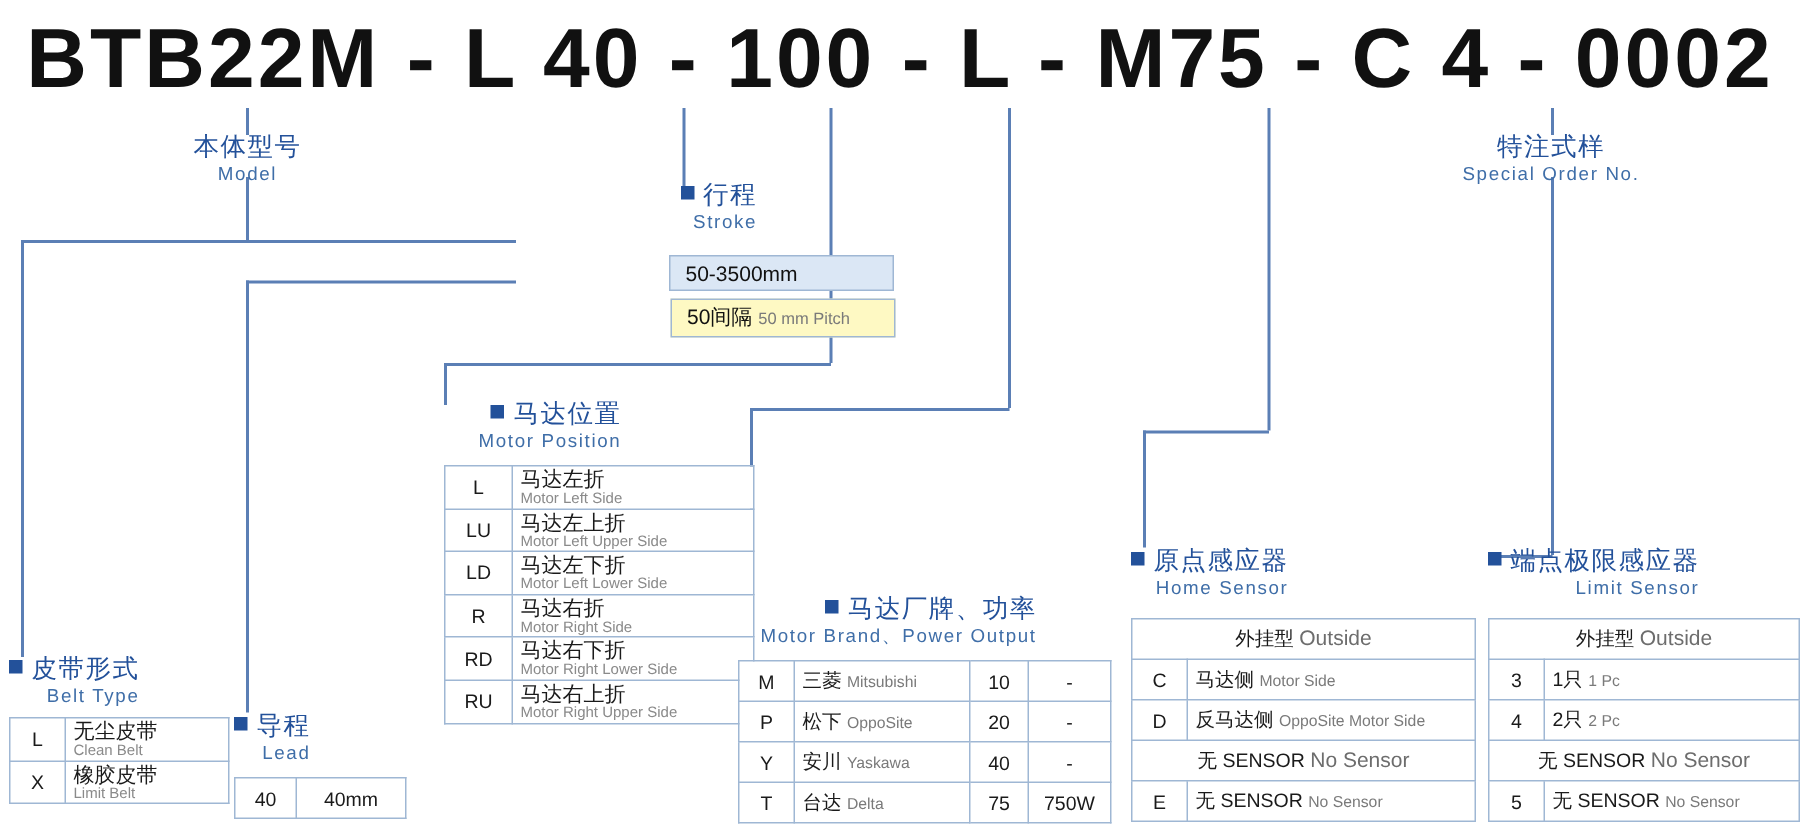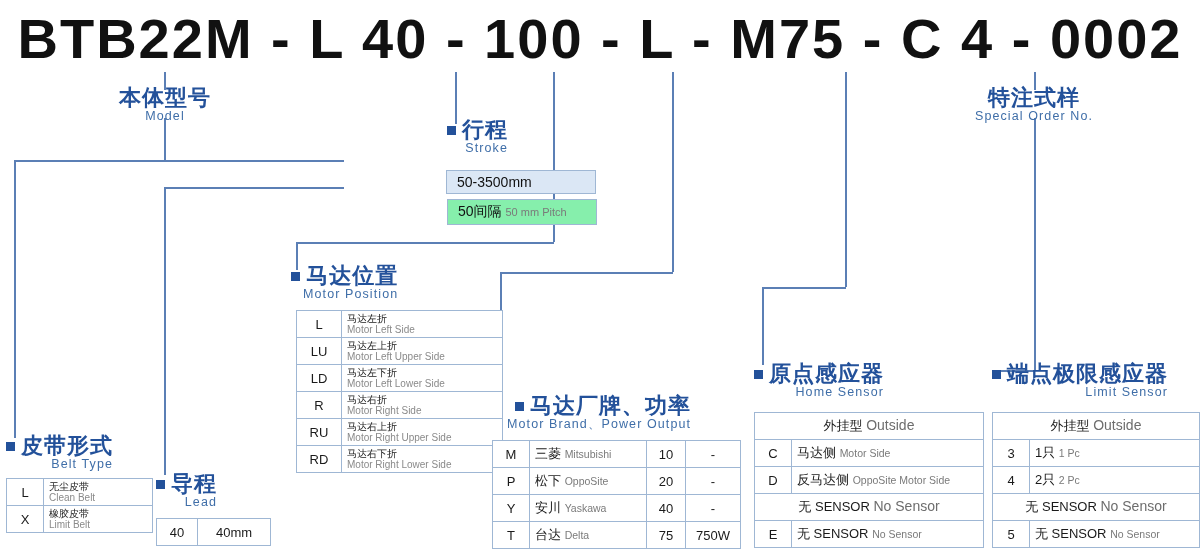--- a/index.html
+++ b/index.html
@@ -21,21 +21,21 @@
   }
 
   
   .ln{position:absolute;background:#5b7fb5;}
   .lnh{height:1.5px;}
   .lnv{width:1.5px;}
 
   
   .title-blk{position:absolute;text-align:right;}
   .title-cn{
-    font-size:22px;font-weight:700;color:#23519a;
+    font-size:17px;font-weight:400;color:#23519a;
     letter-spacing:1px;line-height:20px;white-space:nowrap;
   }
   .title-en{
     font-size:12.5px;color:#3f6ea8;letter-spacing:1.1px;
     line-height:16px;white-space:nowrap;
   }
   .sq{
     display:inline-block;width:9px;height:9px;background:#23519a;
     margin-right:6px;vertical-align:2px;
   }
@@ -53,36 +53,36 @@
     white-space:nowrap;
     vertical-align:middle;
   }
   td.key{
     text-align:center;font-size:15px;font-weight:400;
     background:#ffffff;width:26px;
   }
   td.cn{font-size:14px;}
   td.cn .en{font-size:10.5px;color:#7a7a7a;}
   td.two-line{line-height:1.15;padding-top:2px;padding-bottom:2px;}
-  td.two-line .cn2{font-size:10px;display:block;}
+  td.two-line .cn2{font-size:14px;display:block;}
   td.two-line .en2{font-size:10px;color:#8a8a8a;display:block;}
   td.band{
     background:#dbe7f5;text-align:center;font-size:13.5px;color:#1a1a1a;
   }
   td.band .en{font-size:14px;color:#6d6d6d;}
   td.num{text-align:center;width:28px;}
   td.dash{text-align:center;width:44px;color:#444;}
 
   
   .stroke-box1{
     position:absolute;border:1px solid #9fb7d4;background:#dbe7f5;
     font-size:14px;color:#111;padding:3px 10px;white-space:nowrap;
   }
   .stroke-box2{
-    position:absolute;border:1px solid #9fb7d4;background:#86efac;
+    position:absolute;border:1px solid #9fb7d4;background:#fef9c3;
     font-size:14px;color:#111;padding:3px 10px;white-space:nowrap;
   }
   .stroke-box2 .en{font-size:11px;color:#7a7a7a;}
 </style>
 </head>
 <body>
 
 <div class="code-line">BTB22M - L 40 - 100 - L - M75 - C 4 - 0002</div>
 
 <div class="ln lnv" style="left:164px;top:72px;height:18px;"></div>
@@ -131,21 +131,21 @@
 <div class="stroke-box1" style="left:446px;top:170px;width:128px;">
   <span>50-3500mm</span>
 </div>
 <div class="stroke-box2" style="left:447px;top:199px;width:128px;">
   <span>50间隔</span>
   <span class="en">50 mm Pitch</span>
 </div>
 
 <div class="title-blk" style="left:288px;top:266px;">
   <div class="title-cn"><span class="sq"></span><span>马达位置</span></div>
-  <div class="title-en" style="margin-left:15px;">Motor Position</div>
+  <div class="title-en" style="margin-left:31px;">Motor Position</div>
 </div>
 
 <div class="title-blk" style="left:492px;top:396px;">
   <div class="title-cn"><span class="sq"></span><span>马达厂牌、功率</span></div>
   <div class="title-en" style="margin-left:15px;">Motor Brand、Power Output</div>
 </div>
 
 <div class="title-blk" style="left:754px;top:364px;">
   <div class="title-cn"><span class="sq"></span><span>原点感应器</span></div>
   <div class="title-en" style="margin-left:15px;">Home Sensor</div>
@@ -218,31 +218,31 @@
     </td>
   </tr>
   <tr>
     <td class="key">R</td>
     <td class="two-line">
       <span class="cn2">马达右折</span>
       <span class="en2">Motor Right Side</span>
     </td>
   </tr>
   <tr>
+    <td class="key">RD</td>
+    <td class="two-line">
+      <span class="cn2">马达右下折</span>
+      <span class="en2">Motor Right Lower Side</span>
+    </td>
+  </tr>
+  <tr>
     <td class="key">RU</td>
     <td class="two-line">
       <span class="cn2">马达右上折</span>
       <span class="en2">Motor Right Upper Side</span>
-    </td>
-  </tr>
-  <tr>
-    <td class="key">RD</td>
-    <td class="two-line">
-      <span class="cn2">马达右下折</span>
-      <span class="en2">Motor Right Lower Side</span>
     </td>
   </tr>
 </tbody>
   </table>
 
 <table class="tb" style="left:492px;top:440px;">
   <tbody>
       <tr>
     <td class="key">M</td>
     <td class="cn" style="width:106px;">

